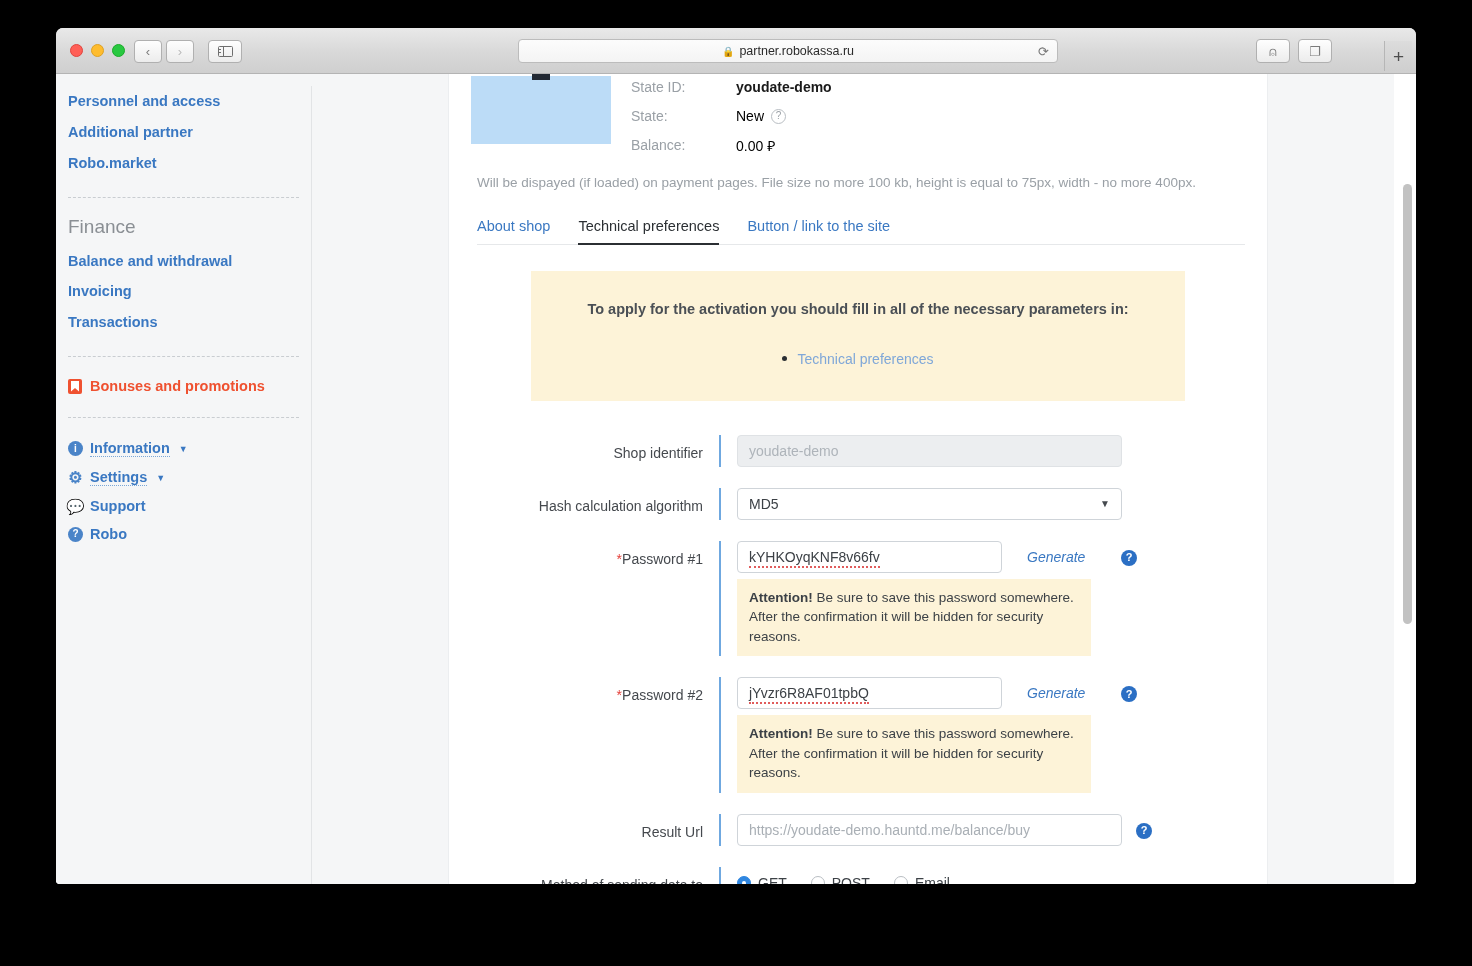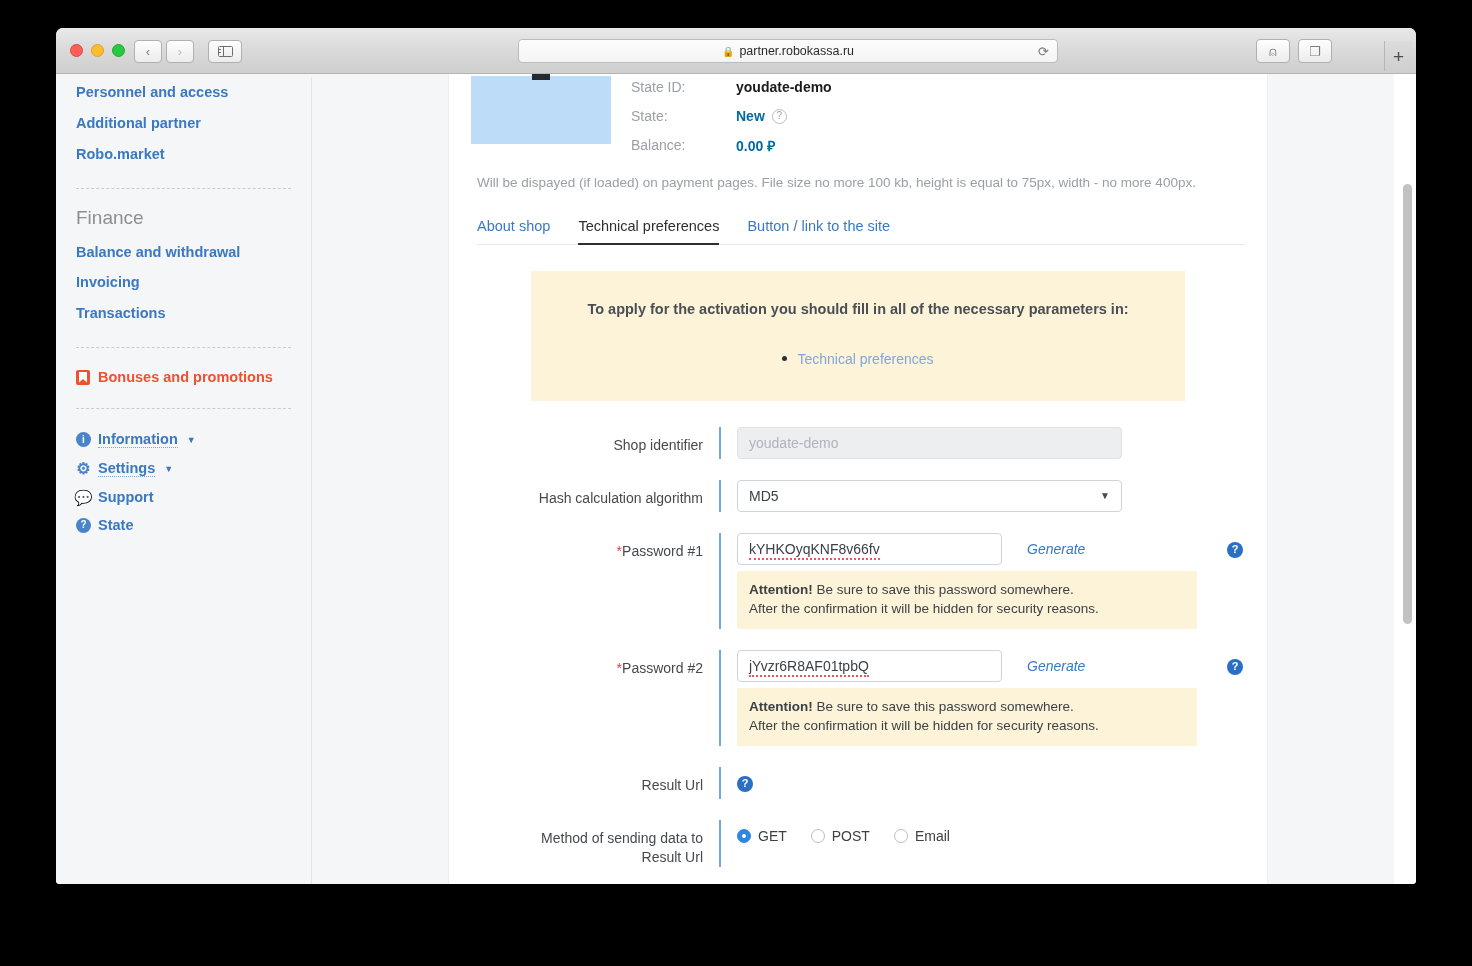--- a/index.html
+++ b/index.html
@@ -78,25 +78,25 @@
   
   .viewport {
     position: relative;
     height: 810px;
     background: #f5f6f7;
     overflow: hidden;
   }
 
   
   .sidebar {
-    position: absolute; left: 0; top: 3px;
+    position: absolute; left: 0; top: 12px;
     width: 256px; height: 100%;
     background: #f5f6f7;
     border-right: 1px solid #e2e4e6;
-    padding: 0 20px;
+    padding: 0 12px;
   }
   .side-link {
     display: block;
     color: #3a78c2;
     font-size: 14.5px;
     font-weight: 600;
     padding: 6px 0 6px 0;
     line-height: 1.3;
     white-space: nowrap;
   }
@@ -155,21 +155,21 @@
     position: relative; flex: none;
   }
   .shop-logo:before {
     content: ""; position: absolute; left: 50%; top: -3px; transform: translateX(-50%);
     width: 18px; height: 7px; background: #222933;
   }
   .shop-meta { padding-top: 2px; }
   .meta-row { display: flex; align-items: center; margin-bottom: 11px; height: 18px; }
   .meta-k { width: 105px; color: #9aa0a6; font-size: 14px; }
   .meta-v { font-size: 14px; font-weight: 700; color: #1a1a1a; }
-  .meta-v.blue { color: #0369a1; font-weight: 700; }
+  .meta-v.blue { color: #000000; font-weight: 400; }
   .q-grey {
     display: inline-flex; align-items: center; justify-content: center;
     width: 15px; height: 15px; border-radius: 50%;
     border: 1px solid #b9bec3; color: #9aa0a6;
     font-size: 10px; margin-left: 7px; line-height: 1;
   }
   .hint {
     color: #9aa0a6; font-size: 13.5px;
     padding: 10px 0 0 6px;
   }
@@ -201,21 +201,21 @@
   .alert-li {
     display: inline-flex; align-items: center; gap: 10px;
     color: #7fa7d8; font-size: 14px;
   }
   .alert-li:before {
     content: ""; width: 5px; height: 5px; border-radius: 50%;
     background: #2b2f33; display: inline-block;
   }
 
   
-  .form { margin-top: 26px; padding-bottom: 10px; }
+  .form { margin-top: 34px; padding-bottom: 10px; }
   .frow { display: flex; align-items: flex-start; margin-bottom: 21px; }
   .flabel {
     width: 248px; flex: none; text-align: right;
     padding: 9px 16px 0 0;
     font-size: 14px; color: #45494e; line-height: 1.35;
   }
   .flabel .req { color: #e5413b; }
   .fbar { width: 2px; background: #6fa8e0; align-self: stretch; flex: none; min-height: 32px; }
   .fctrl { flex: 1; padding-left: 16px; }
 
@@ -251,21 +251,21 @@
   .q-blue {
     display: inline-flex; align-items: center; justify-content: center;
     width: 16px; height: 16px; border-radius: 50%;
     background: #2b6fc4; color: #fff;
     font-size: 11px; font-weight: 700; line-height: 1;
     flex: none;
   }
   .pw-col { flex: none; }
   .pw-note {
     background: #fdf3d8;
-    width: 460px;
+    width: 354px;
     margin-top: 6px;
     padding: 9px 12px 10px 12px;
     font-size: 13.5px; color: #3c4146; line-height: 1.45;
   }
   .pw-note b { font-weight: 700; }
   .q-side { margin: 9px 0 0 16px; }
 
   .radios { display: flex; align-items: center; gap: 24px; height: 32px; }
   .radio { display: flex; align-items: center; gap: 7px; font-size: 14px; color: #3c4146; }
   .rdot {
@@ -370,21 +370,21 @@
         <span class="rico gear">⚙</span>
         <span class="dotted">Settings</span>
         <span class="caret">▼</span>
       </a>
       <a class="side-item">
         <span class="rico chat">💬</span>
         <span>Support</span>
       </a>
       <a class="side-item">
         <span class="rico">?</span>
-        <span>State</span>
+        <span>Robo</span>
       </a>
     </div>
 
     <div class="content">
 
       <div class="shop-head">
         <div class="shop-logo"></div>
         <div class="shop-meta">
           <div class="meta-row">
             <span class="meta-k">State ID:</span>
@@ -488,20 +488,21 @@
               <span class="q-blue q-side">?</span>
             </div>
           </div>
         </div>
 
         <div class="frow">
           <div class="flabel">Result Url</div>
           <div class="fbar"></div>
           <div class="fctrl">
             <div class="inline-ctrl">
+              <div class="inp wide ph">https://youdate-demo.hauntd.me/balance/buy</div>
               <span class="q-blue" style="margin-top:9px;">?</span>
             </div>
           </div>
         </div>
 
         <div class="frow">
           <div class="flabel">
             <span>Method of sending data to</span><br>
             <span>Result Url</span>
           </div>

